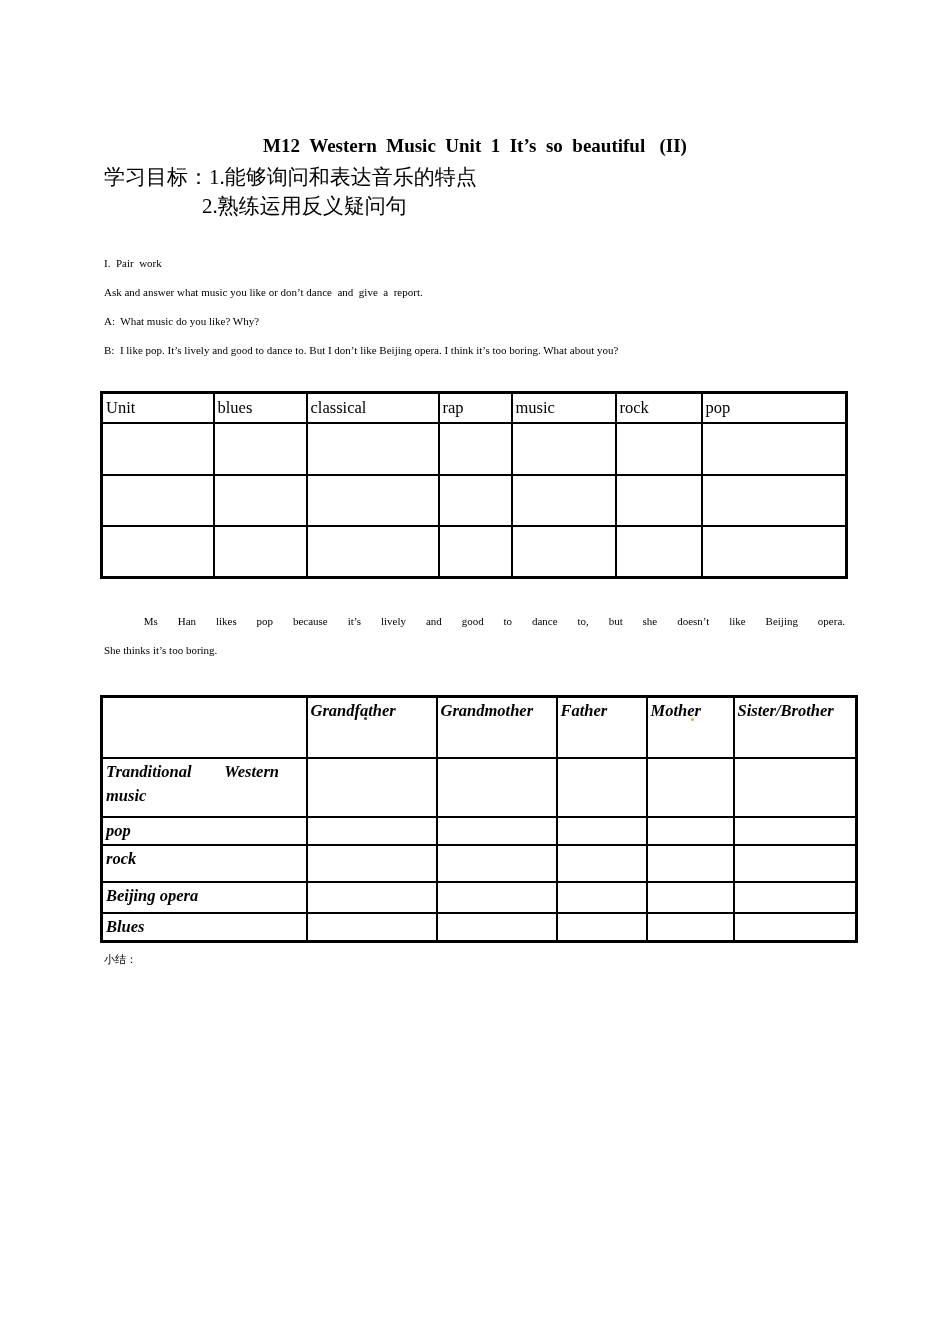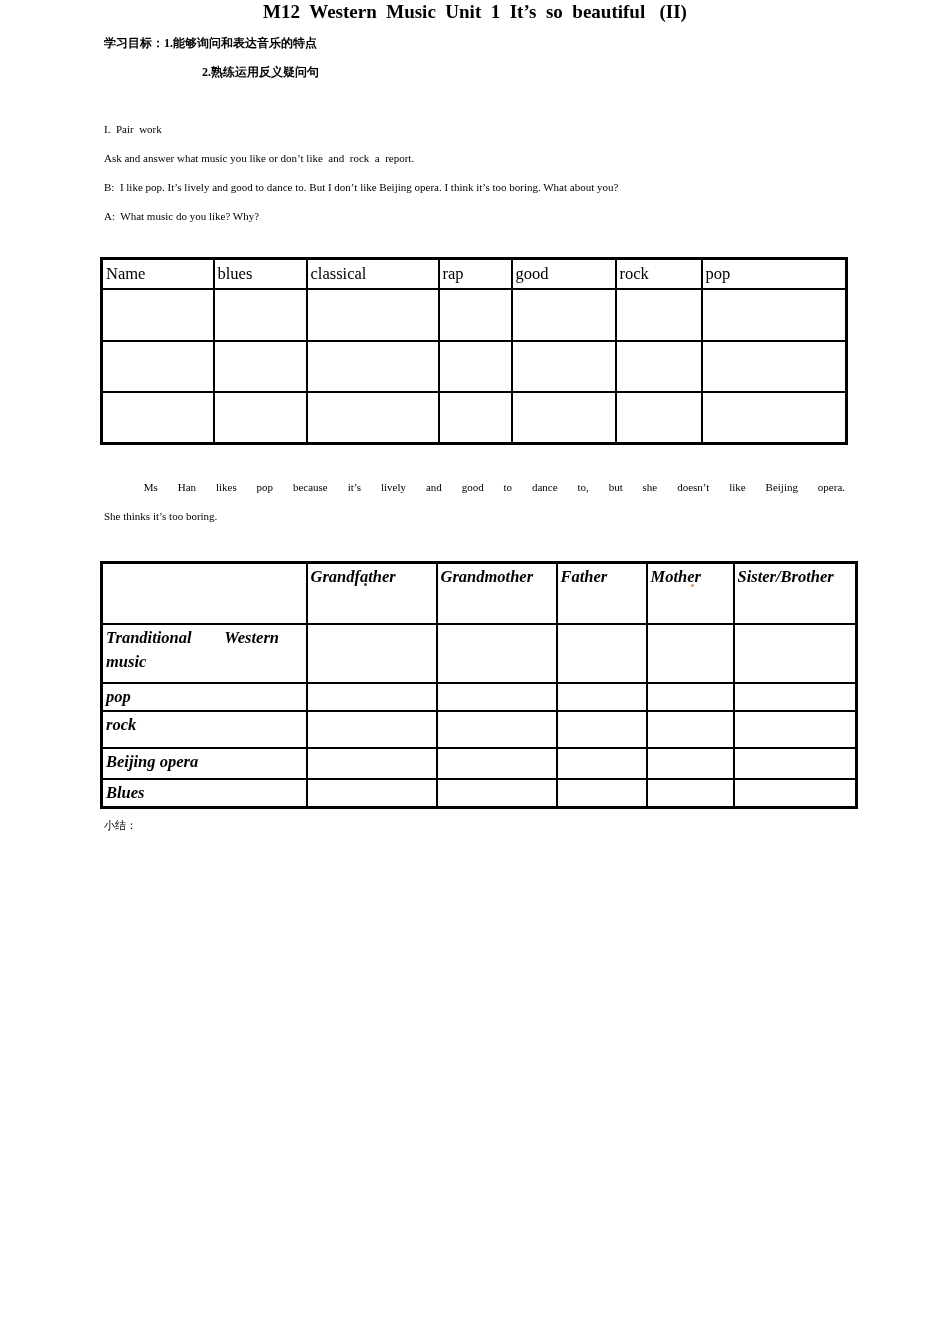--- a/index.html
+++ b/index.html
@@ -8,31 +8,31 @@
     width: 950px;
     height: 1342px;
     background: #ffffff;
     color: #000000;
     font-family: "Liberation Serif", "DejaVu Serif", serif;
     overflow: hidden;
   }
   .pre { white-space: pre-wrap; }
 
   .doc-title {
+    padding-top: 134px;
     text-align: center;
     font-size: 19px;
     font-weight: bold;
     line-height: 24px;
   }
   .goals {
     margin: 5px 0 0 104px;
     width: 760px;
-    font-size: 12px;
+    font-size: 21px;
     line-height: 29px;
-    font-weight: bold;
   }
   .goal-line2 { padding-left: 98px; }
 
   .textblock {
     margin-left: 104px;
     width: 741px;
     font-size: 11px;
     line-height: 29px;
   }
   .mt-pairwork { margin-top: 28px; }
@@ -78,42 +78,42 @@
 
   <div class="doc-title pre">M12  Western  Music  Unit  1  It’s  so  beautiful   (II)</div>
 
   <div class="goals">
     <div class="pre">学习目标：1.能够询问和表达音乐的特点</div>
     <div class="goal-line2 pre">2.熟练运用反义疑问句</div>
   </div>
 
   <div class="textblock mt-pairwork">
     <div class="pre">I.  Pair  work</div>
-    <div class="pre">Ask and answer what music you like or don’t like  and  rock  a  report.</div>
+    <div class="pre">Ask and answer what music you like or don’t dance  and  give  a  report.</div>
+    <div class="pre">A:  What music do you like? Why?</div>
     <div class="pre justify">B:  I like pop. It’s lively and good to dance to. But I don’t like Beijing opera. I think it’s too boring. What about you?</div>
-    <div class="pre">A:  What music do you like? Why?</div>
   </div>
 
   <table class="doc-table t1">
     <colgroup>
       <col style="width:112px">
         <col style="width:93px">
         <col style="width:132px">
       <col style="width:73px">
         <col style="width:104px">
         <col style="width:86px">
         <col style="width:145px">
     </colgroup>
     <tbody>
         <tr class="h30">
-      <th>Name</th>
+      <th>Unit</th>
       <th>blues</th>
       <th>classical</th>
       <th>rap</th>
-      <th>good</th>
+      <th>music</th>
       <th>rock</th>
       <th>pop</th>
     </tr>
     <tr class="h52">
       <td></td>
           <td></td>
       <td></td>
           <td></td>
       <td></td>
           <td></td>

